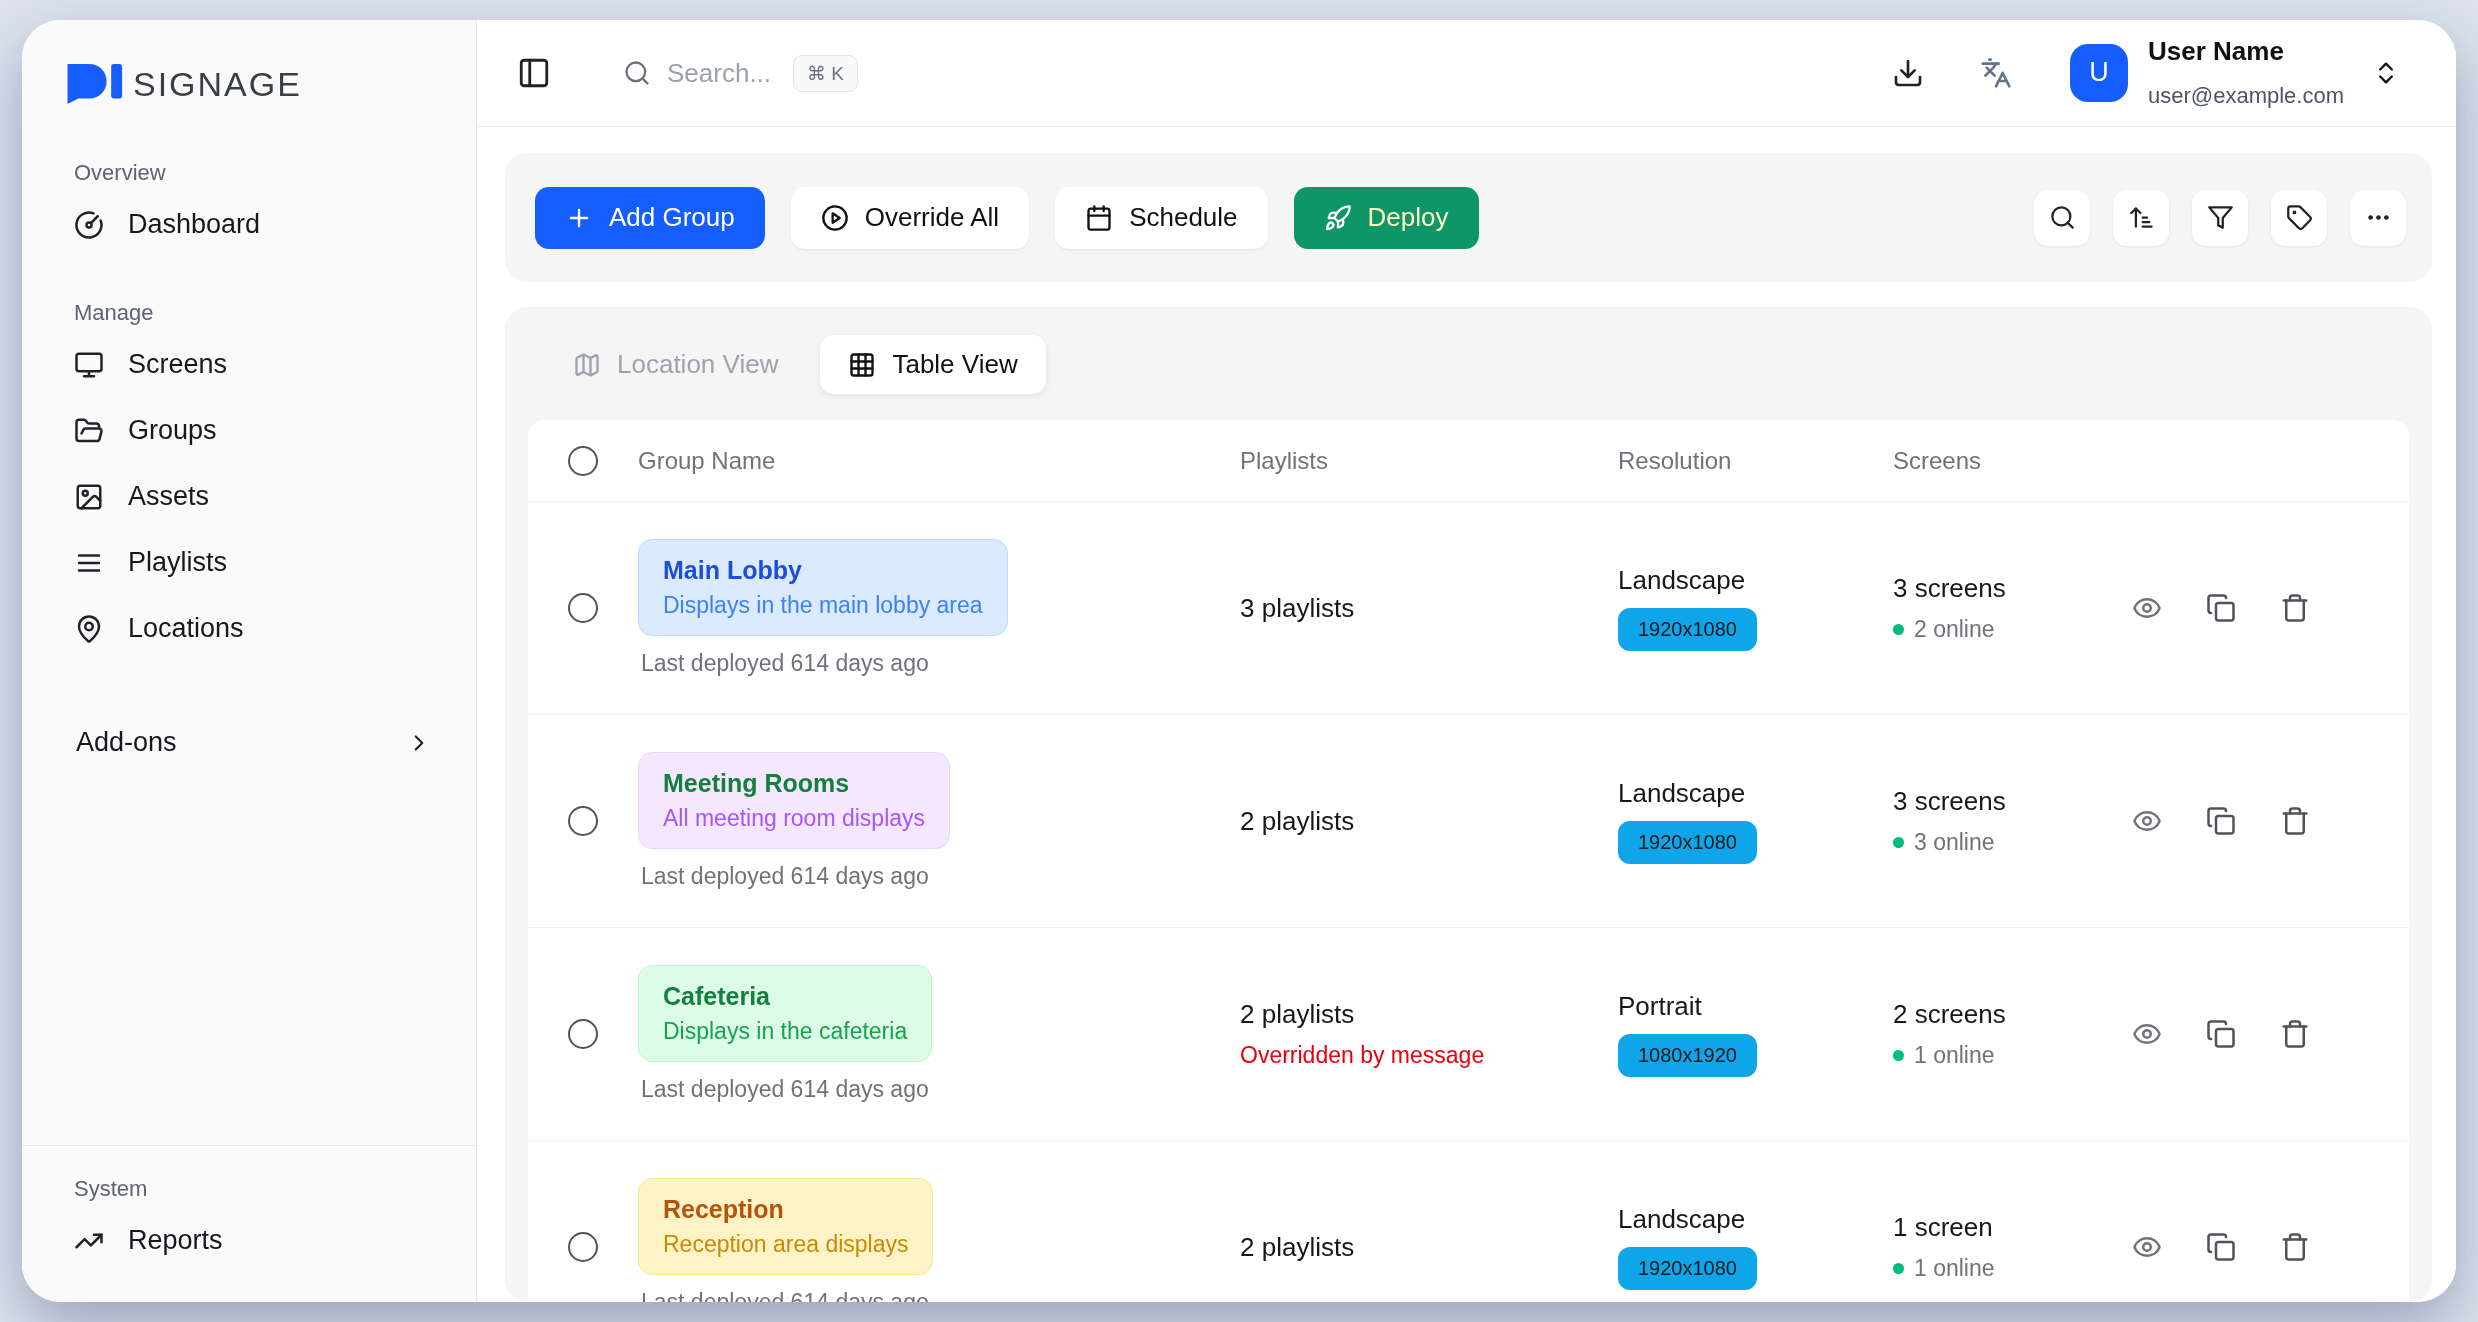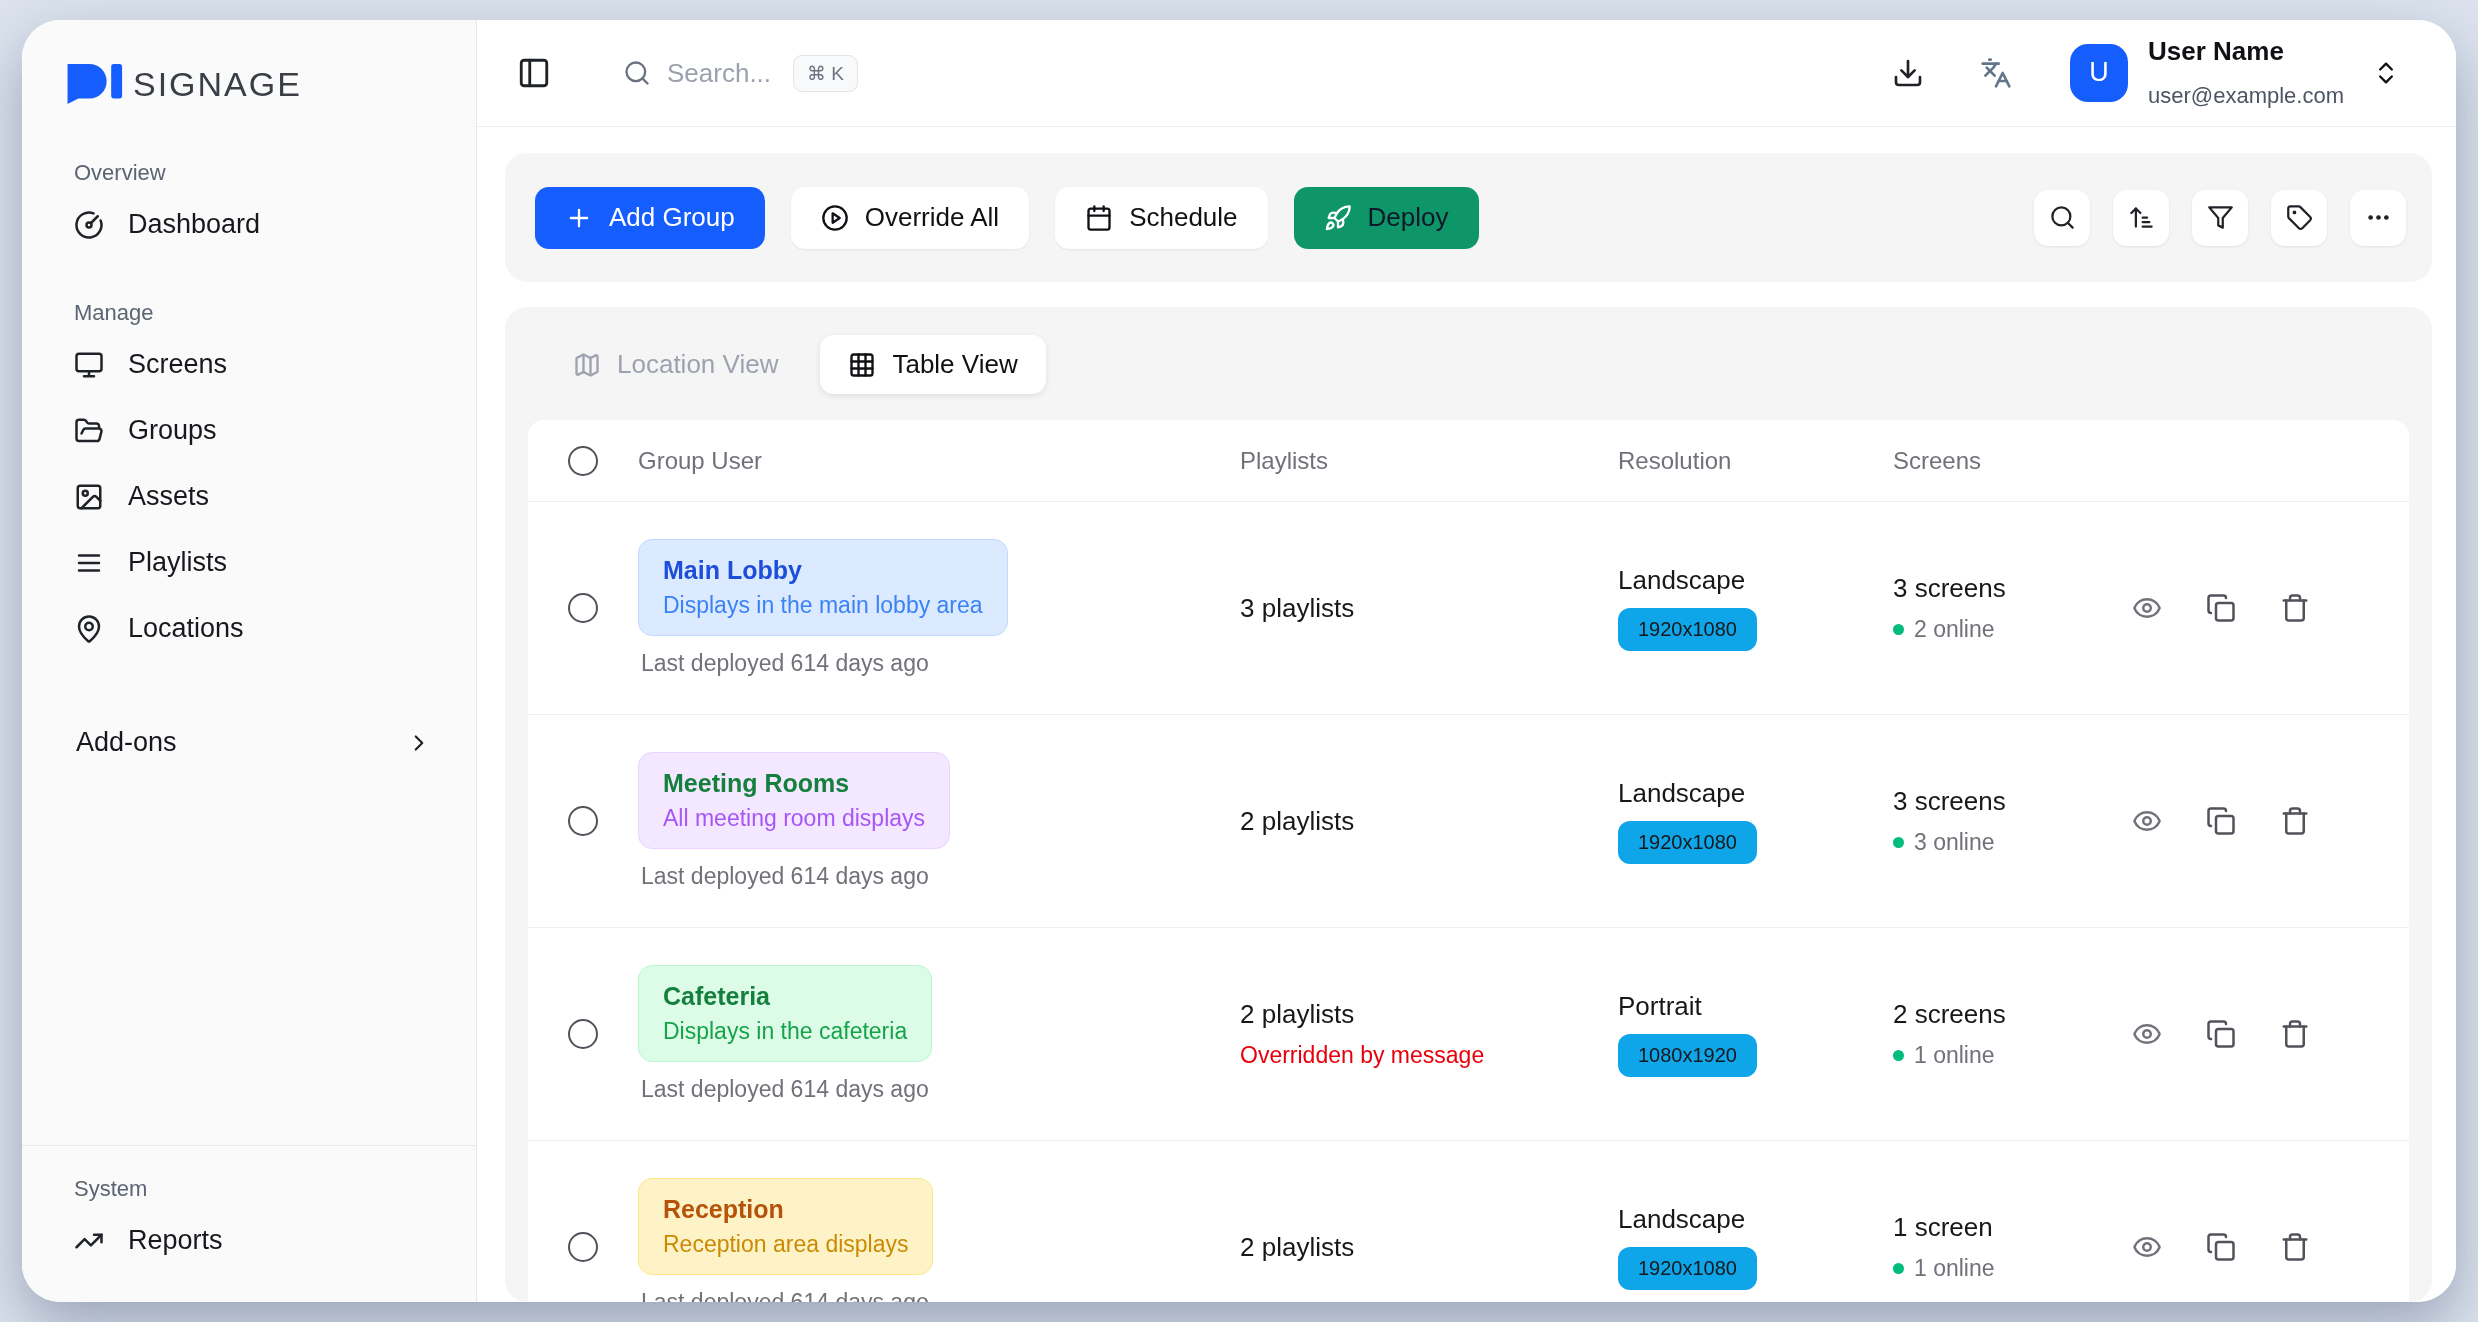--- a/index.html
+++ b/index.html
@@ -58,21 +58,21 @@
   .toolbar-card { background:#f5f5f6; border-radius:22px; height:129px;
     display:flex; align-items:center; padding:0 26px 0 30px; }
   .btn { display:flex; align-items:center; gap:16px; height:62px; padding:0 30px;
     border-radius:14px; font-size:26px; border:none; cursor:pointer;
     font-family:inherit; }
   .btn svg { width:28px; height:28px; }
   .btn-primary { background:#155dfc; color:#fff; }
   .btn-primary svg { stroke:#fff; }
   .btn-default { background:#fff; color:#101114; margin-left:26px; box-shadow:0 1px 2px rgba(0,0,0,.07); }
   .btn-default svg { stroke:#101114; }
-  .btn-success { background:#0e9669; color:#0f172a; margin-left:26px; }
+  .btn-success { background:#0e9669; color:#fef9c3; margin-left:26px; }
   .btn-success svg { stroke:#fff; }
   .toolbar-right { margin-left:auto; display:flex; gap:23px; }
   .sq-btn { width:56px; height:56px; background:#fff; border-radius:14px; cursor:pointer;
     display:flex; align-items:center; justify-content:center; box-shadow:0 1px 3px rgba(0,0,0,.08); }
   .sq-btn svg { width:27px; height:27px; stroke:#1f2328; }
 
   .table-card { margin-top:25px; background:#f5f5f6; border-radius:22px;
     padding:28px 23px 23px; height:995px; }
   .tabs { display:flex; align-items:center; gap:14px; margin:0 0 26px 17px; }
   .tab { display:flex; align-items:center; gap:16px; font-size:26px; padding:14px 28px;
@@ -334,21 +334,21 @@
             </svg>
             <span>Table View</span>
           </div>
         </div>
 
         <div class="table-panel">
           <div class="thead">
             <div class="cell-check">
                 <div class="checkbox"></div>
               </div>
-            <div>Group User</div>
+            <div>Group Name</div>
             <div>Playlists</div>
             <div>Resolution</div>
             <div>Screens</div>
             <div></div>
           </div>
           <div>
   <div class="trow">
     <div class="cell-check">
                   <div class="checkbox"></div>
                 </div>

